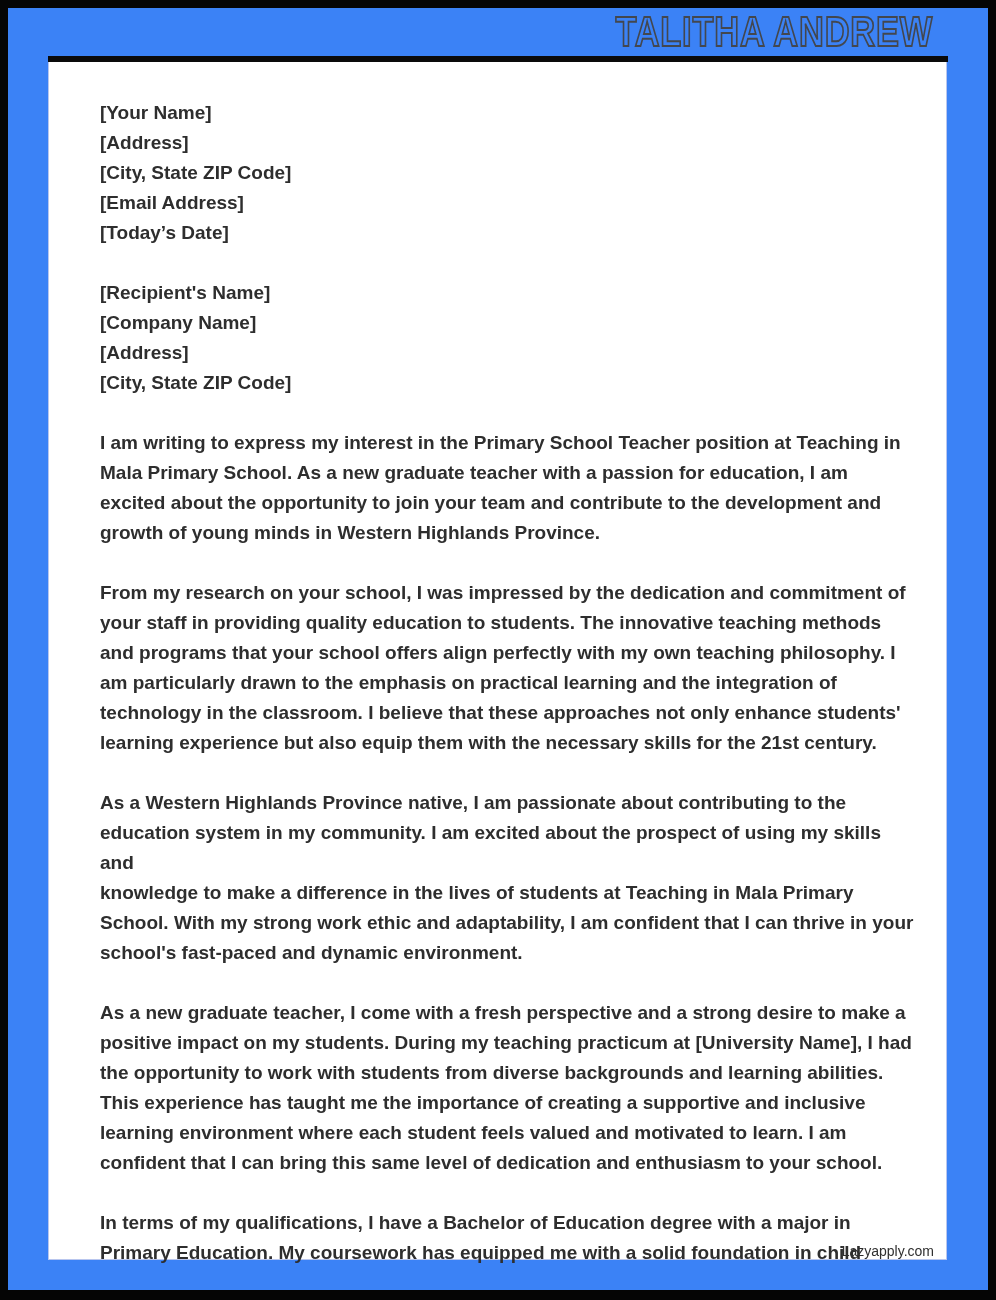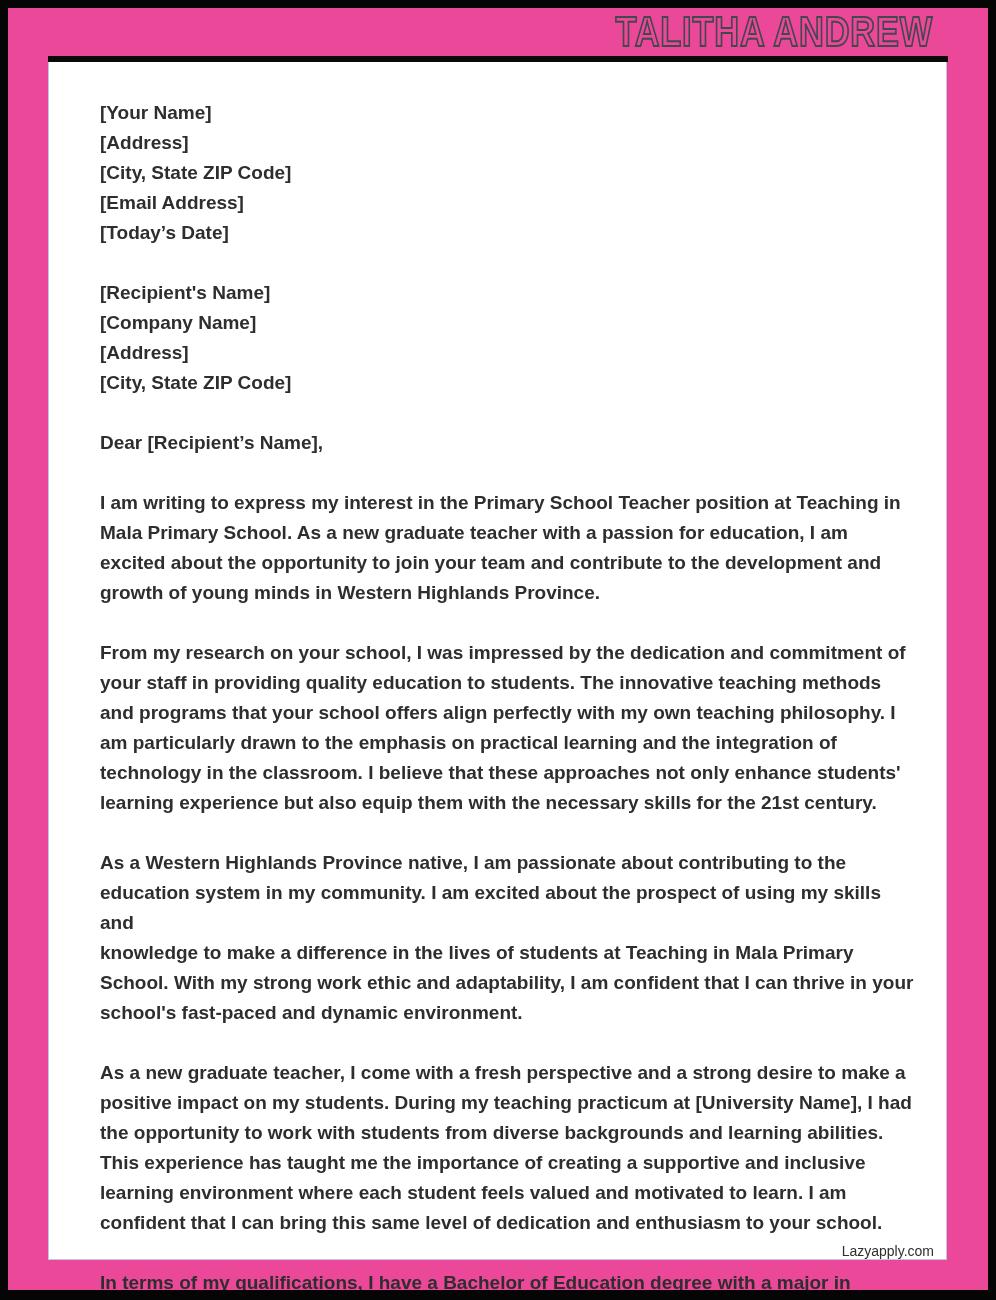--- a/index.html
+++ b/index.html
@@ -1,20 +1,20 @@
 <!DOCTYPE html>
 <html><head>
 <meta charset="utf-8">
 <style>
   html, body { margin: 0; padding: 0; background: #9aa4bf; }
   .canvas {
     position: relative;
     width: 996px;
     height: 1300px;
-    background: #ec4899;
+    background: #3b82f6;
     overflow: hidden;
     font-family: "Liberation Sans", sans-serif;
   }
   
   .frame {
     position: absolute;
     inset: 0;
     border: 8px solid #050505;
     border-bottom-width: 10px;
     box-sizing: border-box;
@@ -103,21 +103,20 @@
   <div class="letter">
     <div class="block">[Your Name]
 [Address]
 [City, State ZIP Code]
 [Email Address]
 [Today’s Date]</div>
     <div class="block">[Recipient's Name]
 [Company Name]
 [Address]
 [City, State ZIP Code]</div>
-    <div class="block">Dear [Recipient’s Name],</div>
     <div class="block">I am writing to express my interest in the Primary School Teacher position at Teaching in
 Mala Primary School. As a new graduate teacher with a passion for education, I am
 excited about the opportunity to join your team and contribute to the development and
 growth of young minds in Western Highlands Province.</div>
     <div class="block">From my research on your school, I was impressed by the dedication and commitment of
 your staff in providing quality education to students. The innovative teaching methods
 and programs that your school offers align perfectly with my own teaching philosophy. I
 am particularly drawn to the emphasis on practical learning and the integration of
 technology in the classroom. I believe that these approaches not only enhance students'
 learning experience but also equip them with the necessary skills for the 21st century.</div>

